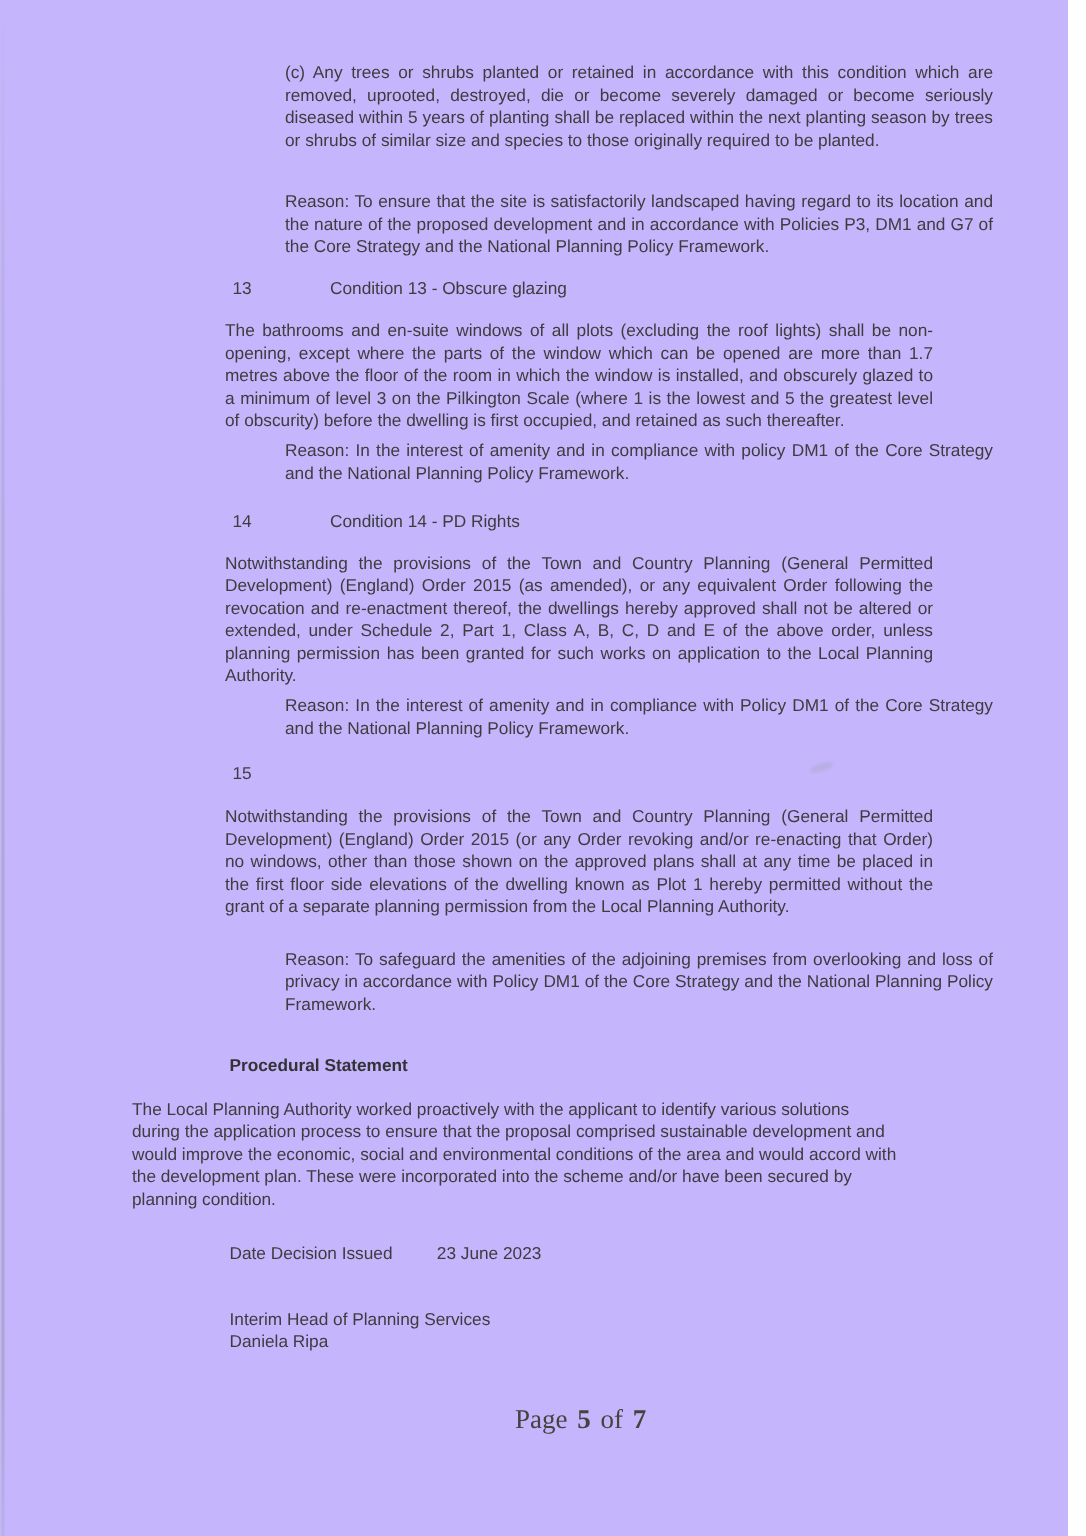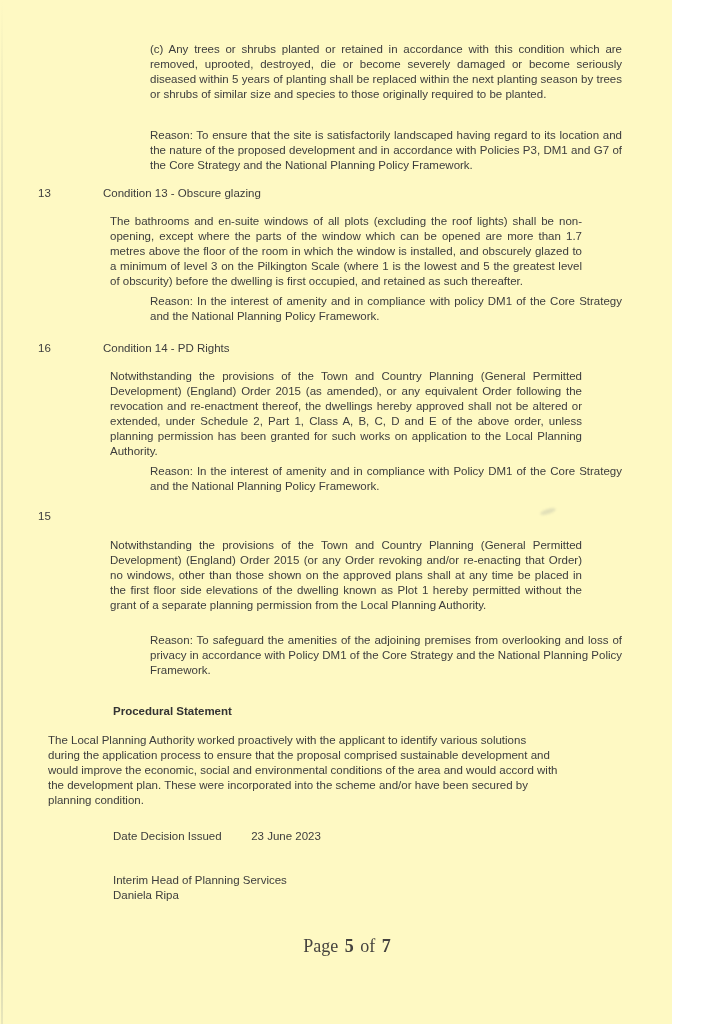--- a/index.html
+++ b/index.html
@@ -4,26 +4,27 @@
 <style>
   html, body {
     margin: 0;
     padding: 0;
     background: #ffffff;
   }
   .page {
     position: relative;
     width: 672px;
     height: 1024px;
-    background: #fef9c3;
+    background: #c4b5fd;
     overflow: hidden;
     font-family: "Liberation Sans", "DejaVu Sans", sans-serif;
     font-size: 11.5px;
     line-height: 15px;
     color: #3d3d3d;
+    padding-left: 40px;
   }
   
   .scan-edge-left {
     position: absolute;
     left: 1px; top: 0;
     width: 2px; height: 100%;
     background: linear-gradient(to bottom,
       rgba(150,158,154,0) 0%,
       rgba(150,158,154,0.25) 20%,
       rgba(140,148,144,0.38) 55%,
@@ -53,21 +54,21 @@
     pointer-events: none;
   }
   .content { padding-top: 42px; }
 
   p { margin: 0; }
   .j { text-align: justify; }
 
   .intro-c      { margin: 0 0 26px 150px; width: 472px; }
   .intro-reason { margin: 0 0 13px 150px; width: 472px; }
 
-  .cond-head { display: flex; margin-left: 38px; }
+  .cond-head { display: flex; margin-left: 115px; }
   .cond-num  { width: 65px; flex: 0 0 65px; }
   .cond-body   { margin-left: 110px; width: 472px; }
   .cond-reason { margin-left: 150px; width: 472px; }
 
   .c13 .cond-head   { margin-bottom: 13px; }
   .c13 .cond-body   { margin-bottom: 5px; }
   .c13 .cond-reason { margin-bottom: 17px; }
 
   .c14 .cond-head   { margin-bottom: 13px; }
   .c14 .cond-body   { margin-bottom: 5px; }
@@ -123,21 +124,21 @@
       <div class="cond-head">
         <span class="cond-num">13</span>
         <span class="cond-title">Condition 13 - Obscure glazing</span>
       </div>
       <p class="j cond-body">The bathrooms and en-suite windows of all plots (excluding the roof lights) shall be non-opening, except where the parts of the window which can be opened are more than 1.7 metres above the floor of the room in which the window is installed, and obscurely glazed to a minimum of level 3 on the Pilkington Scale (where 1 is the lowest and 5 the greatest level of obscurity) before the dwelling is first occupied, and retained as such thereafter.</p>
       <p class="j cond-reason">Reason: In the interest of amenity and in compliance with policy DM1 of the Core Strategy and the National Planning Policy Framework.</p>
     </section>
 
     <section class="condition c14">
       <div class="cond-head">
-        <span class="cond-num">16</span>
+        <span class="cond-num">14</span>
         <span class="cond-title">Condition 14 - PD Rights</span>
       </div>
       <p class="j cond-body">Notwithstanding the provisions of the Town and Country Planning (General Permitted Development) (England) Order 2015 (as amended), or any equivalent Order following the revocation and re-enactment thereof, the dwellings hereby approved shall not be altered or extended, under Schedule 2, Part 1, Class A, B, C, D and E of the above order, unless planning permission has been granted for such works on application to the Local Planning Authority.</p>
       <p class="j cond-reason">Reason: In the interest of amenity and in compliance with Policy DM1 of the Core Strategy and the National Planning Policy Framework.</p>
     </section>
 
     <section class="condition c15">
       <div class="cond-head">
         <span class="cond-num">15</span>
       </div>

